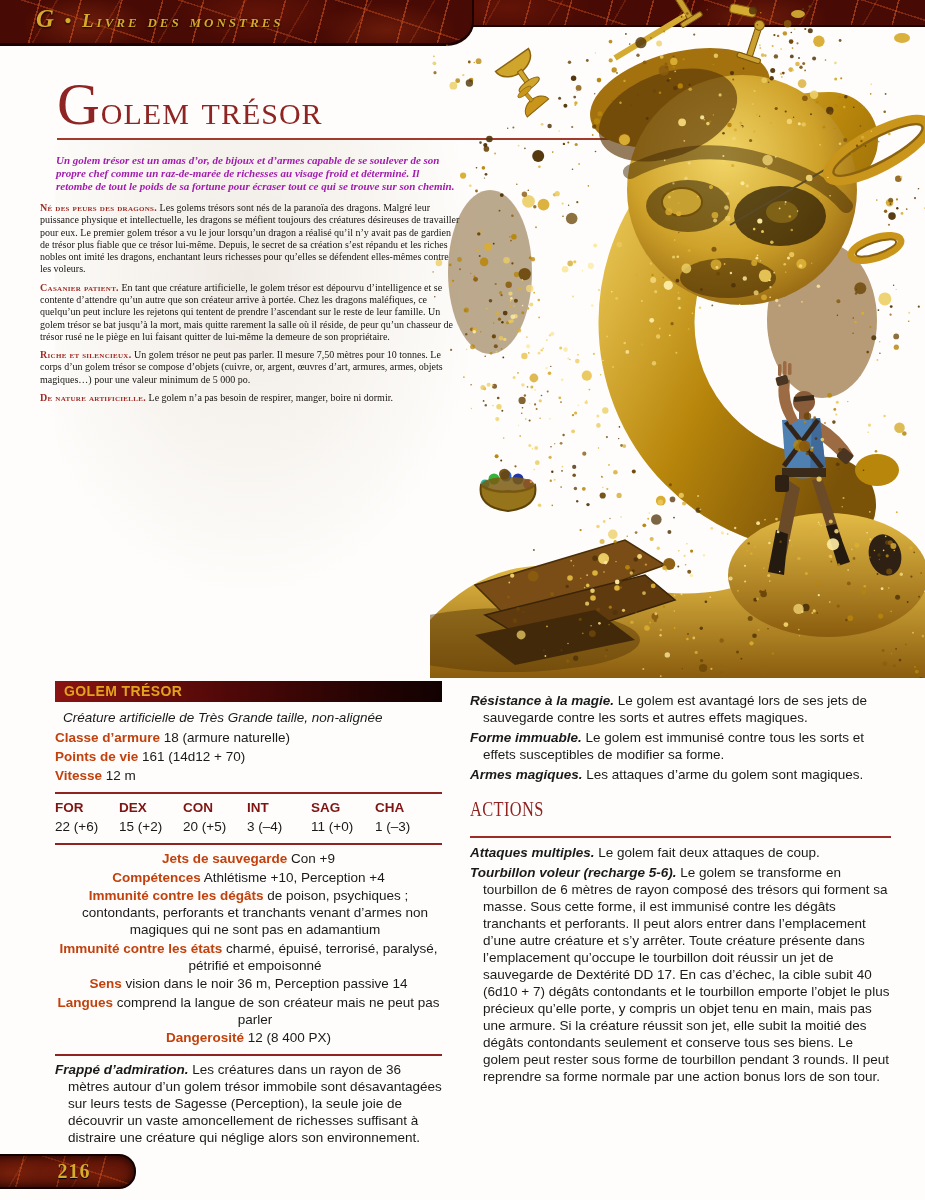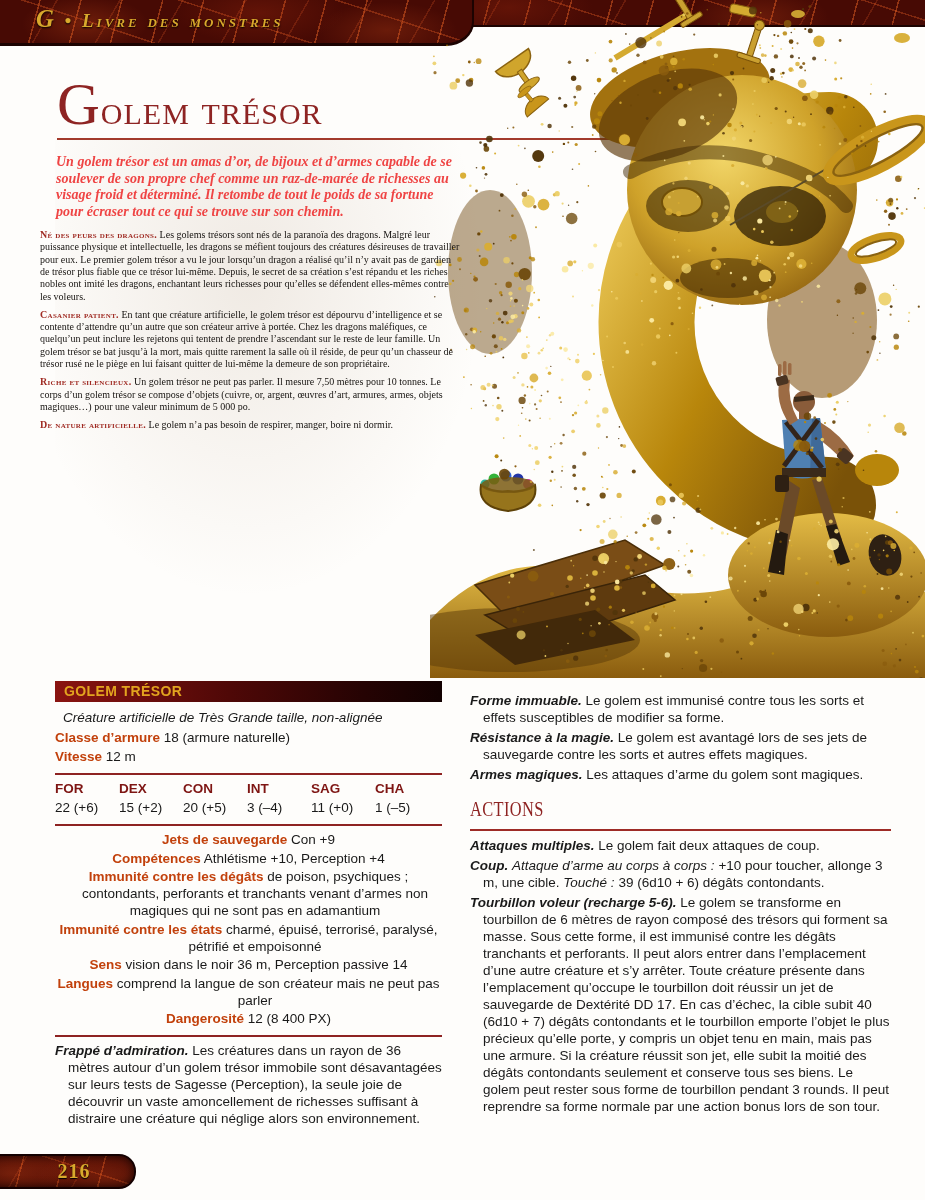--- a/index.html
+++ b/index.html
@@ -26,22 +26,22 @@
     background:radial-gradient(ellipse at 45% 30%, rgba(165,135,105,.16), rgba(165,135,105,0) 70%);}
 
   
   .title{position:absolute;left:57px;top:72px;font-variant:small-caps;font-size:43px;line-height:1.1;
     color:#8e2423;letter-spacing:1px;white-space:nowrap;}
   .title::first-letter{font-size:1.38em;}
   .title-rule{position:absolute;left:57px;top:138px;width:700px;height:2px;background:#a33b2c;}
 
   
   .lore{position:absolute;left:40px;top:150px;width:422px;}
-  .intro{margin:4px 0 9px 16px;width:402px;color:#ef4444;font-weight:700;font-style:italic;
-    font-size:14px;line-height:1.18;}
+  .intro{margin:4px 0 9px 16px;width:402px;color:#a21caf;font-weight:700;font-style:italic;
+    font-size:11px;line-height:1.18;}
   .para{margin:0 0 6px 0;font-size:10px;line-height:1.23;}
   .lead{font-variant:small-caps;color:#a02c24;font-weight:700;letter-spacing:.3px;}
 
   
   .sb,.rc{font-family:"Liberation Sans",sans-serif;font-size:13.5px;line-height:1.26;color:#1a1a1a;}
   .sb{position:absolute;left:55px;top:681px;width:387px;}
   .sb-bar{height:21px;line-height:21px;padding-left:9px;
     background:linear-gradient(90deg,#8a1411,#4f0807 45%,#250303 80%,#120101);
     color:#e2a41f;font-weight:700;font-size:14px;letter-spacing:.4px;}
   .sb-meta{font-style:italic;margin:7px 8px 3px;}
@@ -52,21 +52,21 @@
   .ab{width:64px;}
   .ab-name{color:#7e1513;font-weight:700;}
   .attr{margin:1.5px 0;padding-left:13px;text-indent:-13px;text-align:center;}
   .trait{margin:5px 0 0 0;padding-left:13px;text-indent:-13px;}
   .tname{font-weight:700;font-style:italic;}
   .it{font-style:italic;}
 
   
   .rc{position:absolute;left:470px;top:692px;width:421px;}
   .rc .trait{margin:0 0 3px 0;}
-  .actions-hd{margin:13px 0 6px;border-bottom:2px solid #9e2b26;padding-bottom:11px;height:22px;}
+  .actions-hd{margin:13px 0 6px;border-bottom:2px solid #9e2b26;padding-bottom:18px;height:22px;}
   .actions-hd span{display:inline-block;font-family:"Liberation Serif",serif;font-size:21px;
     color:#8e2322;transform:scaleX(.78);transform-origin:0 60%;letter-spacing:.5px;}
 
   
   .page-pill{position:absolute;left:-18px;top:1154px;width:150px;height:31px;border-radius:17px;
     border:2px solid #140101;box-shadow:inset 0 0 10px rgba(0,0,0,.7);}
   .page-num{color:#d9a92c;font-family:"Liberation Serif",serif;font-size:20px;font-weight:700;
     text-align:center;line-height:30px;letter-spacing:1px;padding-left:30px;text-shadow:0 1px 1px #000;}
 
   
@@ -1125,39 +1125,43 @@
 <div class="sb">
   <div class="sb-bar">
     <span>GOLEM TRÉSOR</span>
   </div>
   <div class="sb-meta">Créature artificielle de Très Grande taille, non-alignée</div>
   <div class="stat-line">
     <span class="lbl">Classe d’armure</span>
     <span>18 (armure naturelle)</span>
   </div>
   <div class="stat-line">
+    <span class="lbl">Points de vie</span>
+    <span>161 (14d12 + 70)</span>
+  </div>
+  <div class="stat-line">
     <span class="lbl">Vitesse</span>
     <span>12 m</span>
   </div>
   <div class="rule"></div>
   <div class="abilities">
     <div class="ab ab-name">FOR</div>
     <div class="ab ab-name">DEX</div>
     <div class="ab ab-name">CON</div>
     <div class="ab ab-name">INT</div>
     <div class="ab ab-name">SAG</div>
     <div class="ab ab-name">CHA</div>
   </div>
   <div class="abilities">
     <div class="ab">22 (+6)</div>
     <div class="ab">15 (+2)</div>
     <div class="ab">20 (+5)</div>
     <div class="ab">3 (–4)</div>
     <div class="ab">11 (+0)</div>
-    <div class="ab">1 (–5)</div>
+    <div class="ab">1 (–3)</div>
   </div>
   <div class="rule"></div>
   <div class="attr">
     <span class="lbl">Jets de sauvegarde</span>
     <span>Con +9</span>
   </div>
   <div class="attr">
     <span class="lbl">Compétences</span>
     <span>Athlétisme +10, Perception +4</span>
   </div>
@@ -1183,46 +1187,39 @@
   </div>
   <div class="rule"></div>
   <div class="trait">
     <span class="tname">Frappé d’admiration.</span>
     <span>Les créatures dans un rayon de 36 mètres autour d’un golem trésor immobile sont désavantagées sur leurs tests de Sagesse (Perception), la seule joie de découvrir un vaste amoncellement de richesses suffisant à distraire une créature qui néglige alors son environnement.</span>
   </div>
 </div>
 
 <div class="rc">
   <div class="trait">
+    <span class="tname">Résistance à la magie.</span>
+    <span>Le golem est avantagé lors de ses jets de sauvegarde contre les sorts et autres effets magiques.</span>
+  </div>
+  <div class="trait">
     <span class="tname">Forme immuable.</span>
     <span>Le golem est immunisé contre tous les sorts et effets susceptibles de modifier sa forme.</span>
-  </div>
-  <div class="trait">
-    <span class="tname">Résistance à la magie.</span>
-    <span>Le golem est avantagé lors de ses jets de sauvegarde contre les sorts et autres effets magiques.</span>
   </div>
   <div class="trait">
     <span class="tname">Armes magiques.</span>
     <span>Les attaques d’arme du golem sont magiques.</span>
   </div>
   <div class="actions-hd">
     <span>ACTIONS</span>
   </div>
   <div class="trait">
     <span class="tname">Attaques multiples.</span>
     <span>Le golem fait deux attaques de coup.</span>
   </div>
   <div class="trait">
-    <span class="tname">Coup.</span>
-    <span class="it">Attaque d’arme au corps à corps :</span>
-    <span>+10 pour toucher, allonge 3 m, une cible.</span>
-    <span class="it">Touché :</span>
-    <span>39 (6d10 + 6) dégâts contondants.</span>
-  </div>
-  <div class="trait">
     <span class="tname">Tourbillon voleur (recharge 5-6).</span>
     <span>Le golem se transforme en tourbillon de 6 mètres de rayon composé des trésors qui forment sa masse. Sous cette forme, il est immunisé contre les dégâts tranchants et perforants. Il peut alors entrer dans l’emplacement d’une autre créature et s’y arrêter. Toute créature présente dans l’emplacement qu’occupe le tourbillon doit réussir un jet de sauvegarde de Dextérité DD 17. En cas d’échec, la cible subit 40 (6d10 + 7) dégâts contondants et le tourbillon emporte l’objet le plus précieux qu’elle porte, y compris un objet tenu en main, mais pas une armure. Si la créature réussit son jet, elle subit la moitié des dégâts contondants seulement et conserve tous ses biens. Le golem peut rester sous forme de tourbillon pendant 3 rounds. Il peut reprendre sa forme normale par une action bonus lors de son tour.</span>
   </div>
 </div>
 
 <div class="page-pill crackle">
   <div class="page-num">216</div>
 </div>
 
 </body></html>

